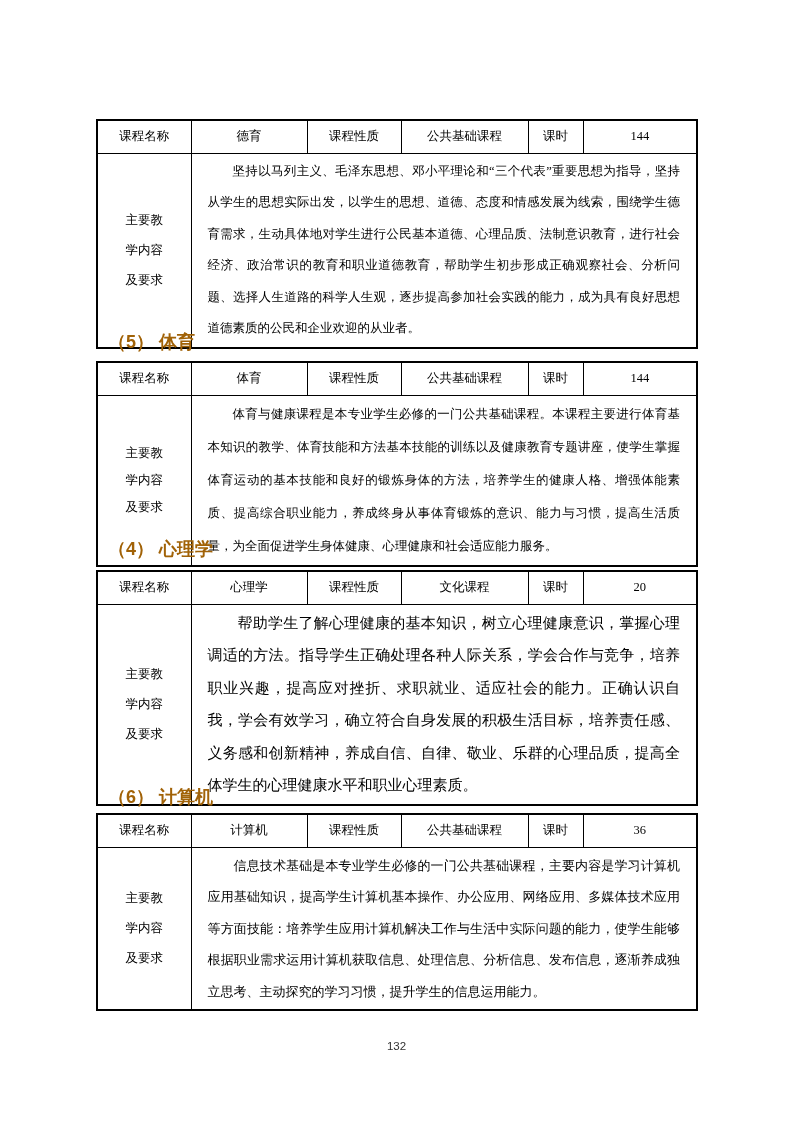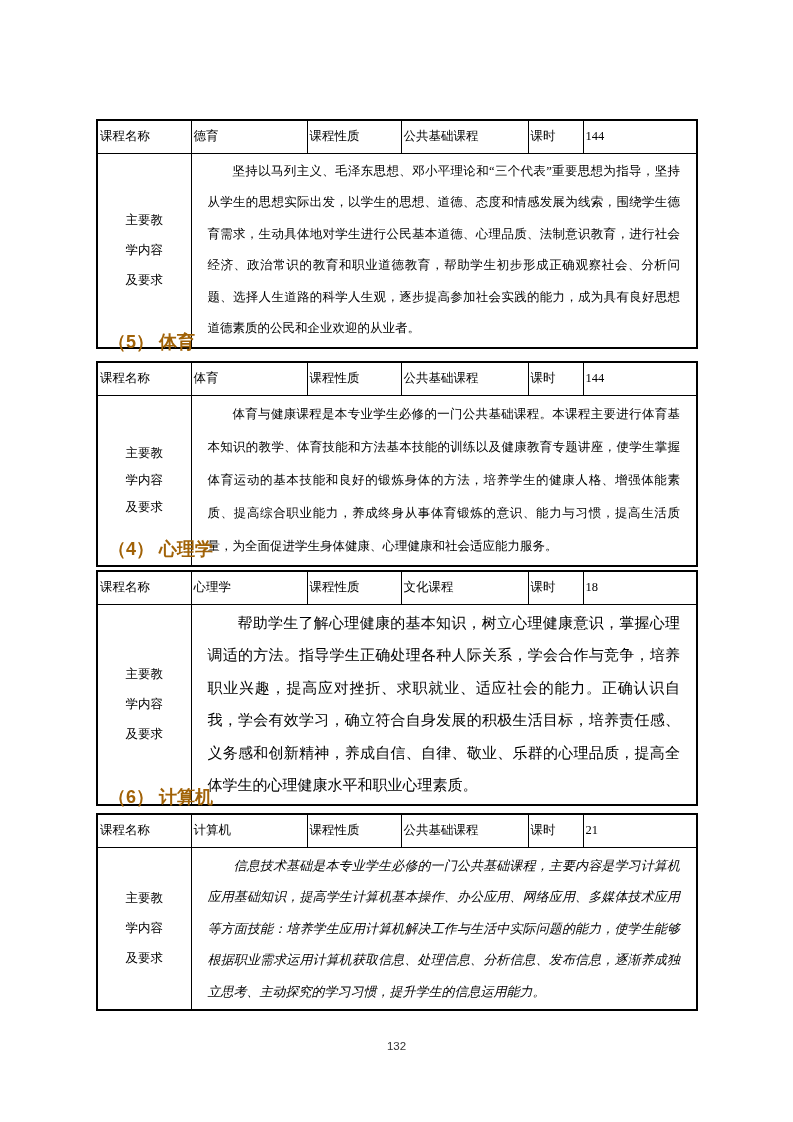--- a/index.html
+++ b/index.html
@@ -21,38 +21,39 @@
     border-collapse: collapse;
     table-layout: fixed;
     border: 2px solid #000;
   }
   .course-table td {
     border: 1px solid #000;
     vertical-align: middle;
   }
   .hdr td {
     height: 33px;
+    text-align: center;
     font-size: 12.5px;
     padding: 0 2px;
   }
   .label-cell {
     text-align: center;
     font-size: 12.5px;
     line-height: 30px;
   }
   .content-cell {
     padding: 2px 16px;
     text-align: justify;
   }
   .content-para { text-indent: 2em; }
   .t1 .content-para { font-size: 12.5px; line-height: 31.5px; }
   .t2 .content-para { font-size: 12.5px; line-height: 33px; }
   .t2 .label-cell   { line-height: 27px; }
   .t3 .content-para { font-size: 15px;   line-height: 32.5px; }
-  .t4 .content-para { font-size: 13px;   line-height: 31.5px; font-style: italic; }
+  .t4 .content-para { font-size: 13px;   line-height: 31.5px; }
   .section-heading {
     position: absolute;
     left: 108px;
     font-family: "Liberation Sans", "DejaVu Sans", sans-serif;
     font-weight: bold;
     font-size: 18px;
     color: #a16207;
     white-space: pre;
   }
   .page-number {
@@ -146,21 +147,21 @@
         <col style="width:55px">
         <col style="width:114px">
     </colgroup>
     <tbody>
         <tr class="hdr">
       <td>课程名称</td>
       <td>心理学</td>
       <td>课程性质</td>
       <td>文化课程</td>
       <td>课时</td>
-      <td>18</td>
+      <td>20</td>
     </tr>
     <tr>
       <td class="label-cell" style="height:163px;">
         <div>主要教</div>
         <div>学内容</div>
         <div>及要求</div>
       </td>
       <td class="content-cell" colspan="5">
         <div class="content-para">帮助学生了解心理健康的基本知识，树立心理健康意识，掌握心理调适的方法。指导学生正确处理各种人际关系，学会合作与竞争，培养职业兴趣，提高应对挫折、求职就业、适应社会的能力。正确认识自我，学会有效学习，确立符合自身发展的积极生活目标，培养责任感、义务感和创新精神，养成自信、自律、敬业、乐群的心理品质，提高全体学生的心理健康水平和职业心理素质。</div>
       </td>
@@ -179,21 +180,21 @@
         <col style="width:55px">
         <col style="width:114px">
     </colgroup>
     <tbody>
         <tr class="hdr">
       <td>课程名称</td>
       <td>计算机</td>
       <td>课程性质</td>
       <td>公共基础课程</td>
       <td>课时</td>
-      <td>21</td>
+      <td>36</td>
     </tr>
     <tr>
       <td class="label-cell" style="height:158px;">
         <div>主要教</div>
         <div>学内容</div>
         <div>及要求</div>
       </td>
       <td class="content-cell" colspan="5">
         <div class="content-para">信息技术基础是本专业学生必修的一门公共基础课程，主要内容是学习计算机应用基础知识，提高学生计算机基本操作、办公应用、网络应用、多媒体技术应用等方面技能：培养学生应用计算机解决工作与生活中实际问题的能力，使学生能够根据职业需求运用计算机获取信息、处理信息、分析信息、发布信息，逐渐养成独立思考、主动探究的学习习惯，提升学生的信息运用能力。</div>
       </td>

